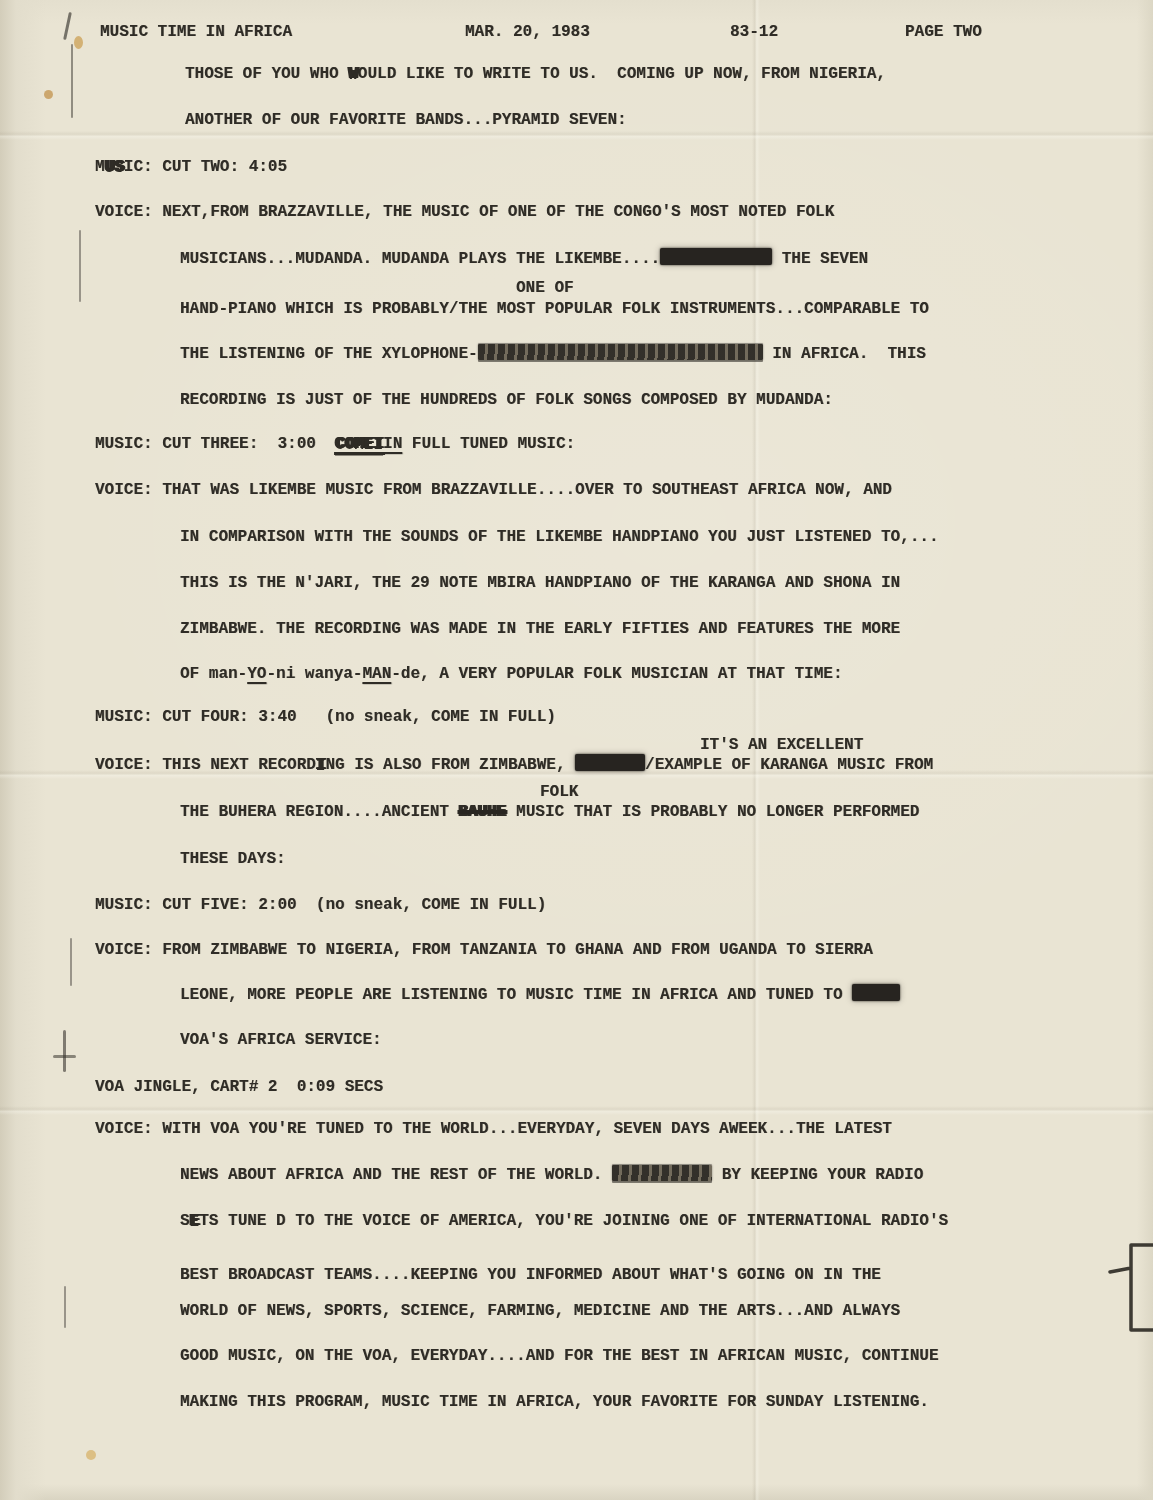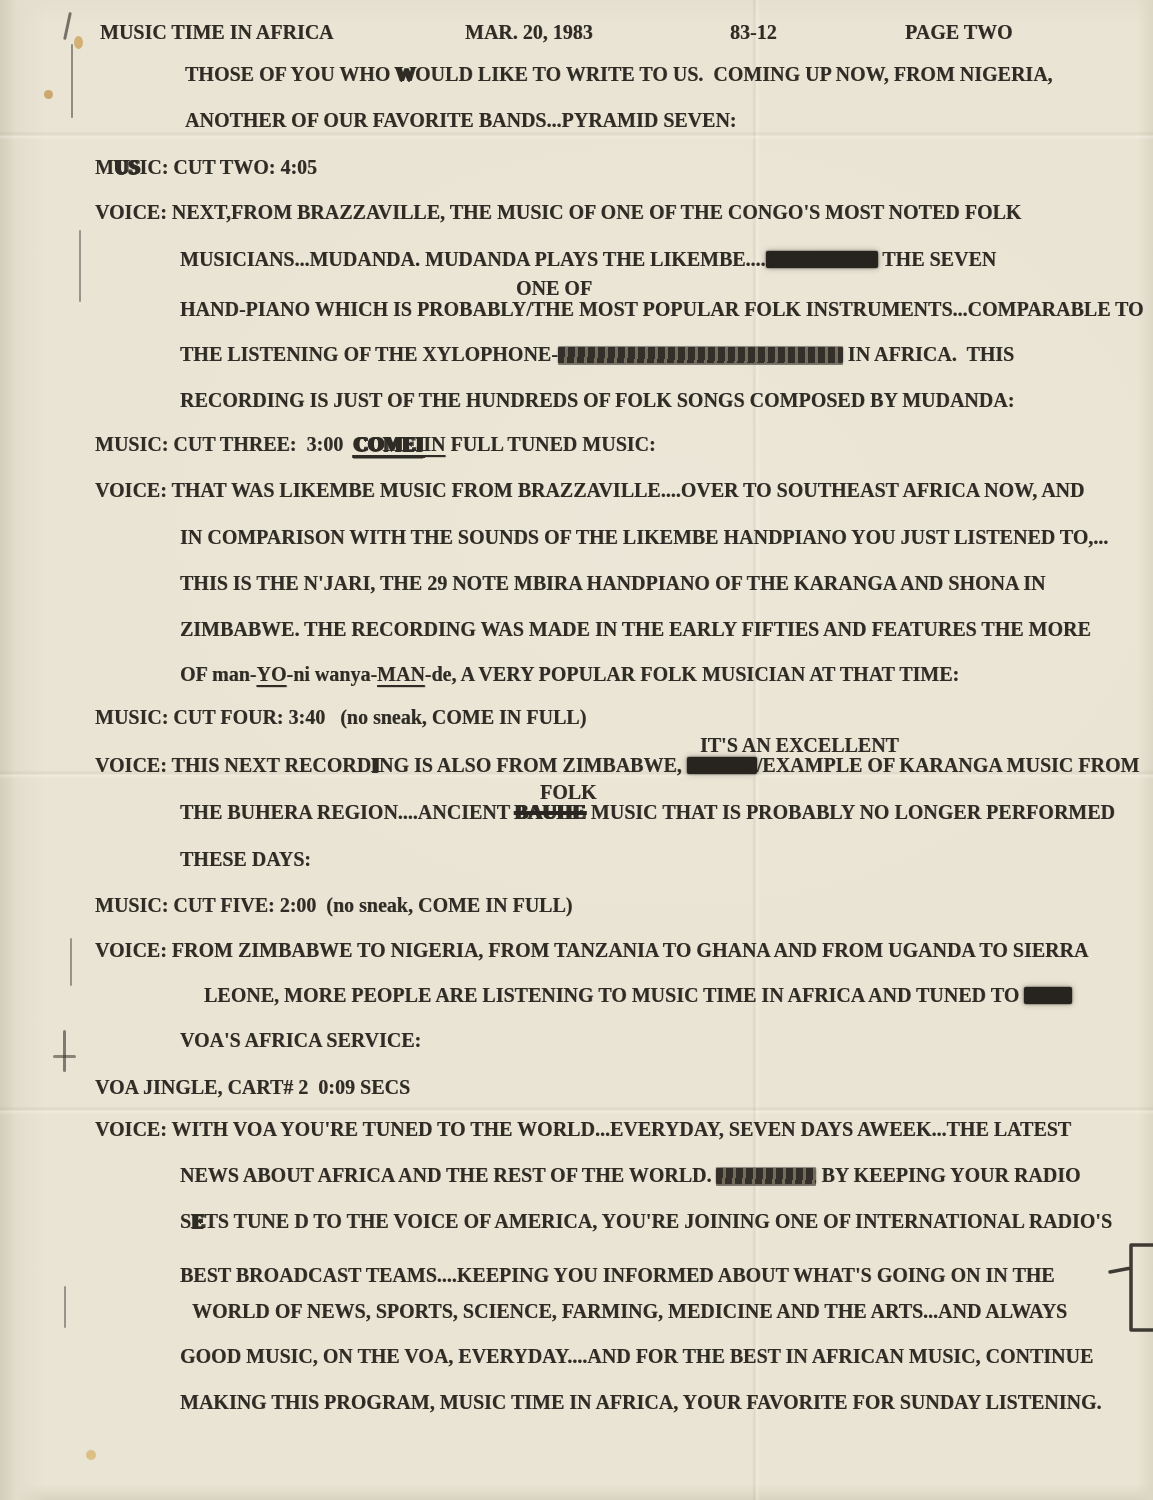--- a/index.html
+++ b/index.html
@@ -23,22 +23,22 @@
     position:absolute; top:0; height:100%; width:8px; pointer-events:none;
     background:linear-gradient(90deg, rgba(110,100,80,0) 0%, rgba(110,100,80,0.10) 35%, rgba(255,255,248,0.30) 60%, rgba(110,100,80,0) 100%);
   }
   .crease-h {
     position:absolute; left:0; width:100%; height:9px; pointer-events:none;
     background:linear-gradient(180deg, rgba(110,100,80,0) 0%, rgba(110,100,80,0.09) 35%, rgba(255,255,248,0.28) 62%, rgba(110,100,80,0) 100%);
   }
   
   .tline {
     position:absolute; white-space:pre;
-    font-family:Liberation Serif, serif;
-    font-weight:700; font-size:20px; line-height:24px;
+    font-family:Liberation Mono, monospace;
+    font-weight:700; font-size:16px; line-height:24px;
     color:#2f2c26; letter-spacing:0px;
     text-shadow:0.5px 0.4px 0.6px rgba(47,44,38,0.45);
   }
   .seg-u  { text-decoration:underline; text-decoration-thickness:2px; text-underline-offset:4px; }
   .seg-o  { text-shadow:1px 0 #2f2c26, 2px 0 #2f2c26, -1px 0 #2f2c26, 0 0.5px #2f2c26; }
   .seg-ou { text-shadow:1px 0 #2f2c26, 2px 0 #2f2c26, -1px 0 #2f2c26, 0 0.5px #2f2c26;
             text-decoration:underline; text-decoration-thickness:3px; text-underline-offset:4px; }
   .seg-st { text-decoration:line-through; text-decoration-thickness:4px; text-decoration-color:rgba(41,38,33,0.9);
             text-shadow:1px 0 #2f2c26, -1px 0 #2f2c26; }
   .seg-red {
@@ -88,28 +88,28 @@
       <div class="tline" style="top: 617px; left: 180px;"><span>ZIMBABWE. THE RECORDING WAS MADE IN THE EARLY FIFTIES AND FEATURES THE MORE</span></div>
       <div class="tline" style="top: 662px; left: 180px;"><span>OF man-</span><span class="seg-u">YO</span><span>-ni wanya-</span><span class="seg-u">MAN</span><span>-de, A VERY POPULAR FOLK MUSICIAN AT THAT TIME:</span></div>
       <div class="tline" style="top: 705px; left: 95px;"><span>MUSIC: CUT FOUR: 3:40   (no sneak, COME IN FULL)</span></div>
       <div class="tline" style="top: 733px; left: 700px;"><span>IT'S AN EXCELLENT</span></div>
       <div class="tline" style="top: 753px; left: 95px;"><span>VOICE: THIS NEXT RECORD</span><span class="seg-o">I</span><span>NG IS ALSO FROM ZIMBABWE, </span><span class="seg-red" style="width: 70px;"></span><span>/EXAMPLE OF KARANGA MUSIC FROM</span></div>
       <div class="tline" style="top: 780px; left: 540px;"><span>FOLK</span></div>
       <div class="tline" style="top: 800px; left: 180px;"><span>THE BUHERA REGION....ANCIENT </span><span class="seg-st">BAUHE</span><span> MUSIC THAT IS PROBABLY NO LONGER PERFORMED</span></div>
       <div class="tline" style="top: 847px; left: 180px;"><span>THESE DAYS:</span></div>
       <div class="tline" style="top: 893px; left: 95px;"><span>MUSIC: CUT FIVE: 2:00  (no sneak, COME IN FULL)</span></div>
       <div class="tline" style="top: 938px; left: 95px;"><span>VOICE: FROM ZIMBABWE TO NIGERIA, FROM TANZANIA TO GHANA AND FROM UGANDA TO SIERRA</span></div>
-      <div class="tline" style="top: 983px; left: 180px; margin-left: 24px;"><span>LEONE, MORE PEOPLE ARE LISTENING TO MUSIC TIME IN AFRICA AND TUNED TO </span><span class="seg-red" style="width: 48px;"></span></div>
+      <div class="tline" style="top: 983px; left: 180px;"><span>LEONE, MORE PEOPLE ARE LISTENING TO MUSIC TIME IN AFRICA AND TUNED TO </span><span class="seg-red" style="width: 48px;"></span></div>
       <div class="tline" style="top: 1028px; left: 180px;"><span>VOA'S AFRICA SERVICE:</span></div>
       <div class="tline" style="top: 1075px; left: 95px;"><span>VOA JINGLE, CART# 2  0:09 SECS</span></div>
       <div class="tline" style="top: 1117px; left: 95px;"><span>VOICE: WITH VOA YOU'RE TUNED TO THE WORLD...EVERYDAY, SEVEN DAYS AWEEK...THE LATEST</span></div>
       <div class="tline" style="top: 1163px; left: 180px;"><span>NEWS ABOUT AFRICA AND THE REST OF THE WORLD. </span><span class="seg-smg" style="width: 100px;"></span><span> BY KEEPING YOUR RADIO</span></div>
       <div class="tline" style="top: 1209px; left: 180px;"><span>S</span><span class="seg-o">E</span><span>TS TUNE D TO THE VOICE OF AMERICA, YOU'RE JOINING ONE OF INTERNATIONAL RADIO'S</span></div>
       <div class="tline" style="top: 1254px; left: 180px; margin-top: 9px;"><span>BEST BROADCAST TEAMS....KEEPING YOU INFORMED ABOUT WHAT'S GOING ON IN THE</span></div>
-      <div class="tline" style="top: 1299px; left: 192px; text-align: center;"><span>WORLD OF NEWS, SPORTS, SCIENCE, FARMING, MEDICINE AND THE ARTS...AND ALWAYS</span></div>
+      <div class="tline" style="top: 1299px; left: 180px; text-align: center;"><span>WORLD OF NEWS, SPORTS, SCIENCE, FARMING, MEDICINE AND THE ARTS...AND ALWAYS</span></div>
       <div class="tline" style="top: 1344px; left: 180px;"><span>GOOD MUSIC, ON THE VOA, EVERYDAY....AND FOR THE BEST IN AFRICAN MUSIC, CONTINUE</span></div>
       <div class="tline" style="top: 1390px; left: 180px;"><span>MAKING THIS PROGRAM, MUSIC TIME IN AFRICA, YOUR FAVORITE FOR SUNDAY LISTENING.</span></div>
     </div>
 
   <div class="pen" style="left:66px; top:12px;  width:3px;  height:28px; transform:rotate(12deg); opacity:.65;"></div>
   <div class="pen" style="left:71px; top:44px;  width:2px;  height:74px; opacity:.5;"></div>
   <div class="stain" style="left:74px; top:36px;  width:9px;  height:13px; background:#c59036; opacity:.6;"></div>
   <div class="stain" style="left:44px; top:90px;  width:9px;  height:9px;  background:#b97f2c; opacity:.6;"></div>
   <div class="pen" style="left:79px; top:230px; width:2px;  height:72px; opacity:.45;"></div>
   <div class="pen" style="left:70px; top:938px; width:2px;  height:48px; opacity:.45;"></div>

